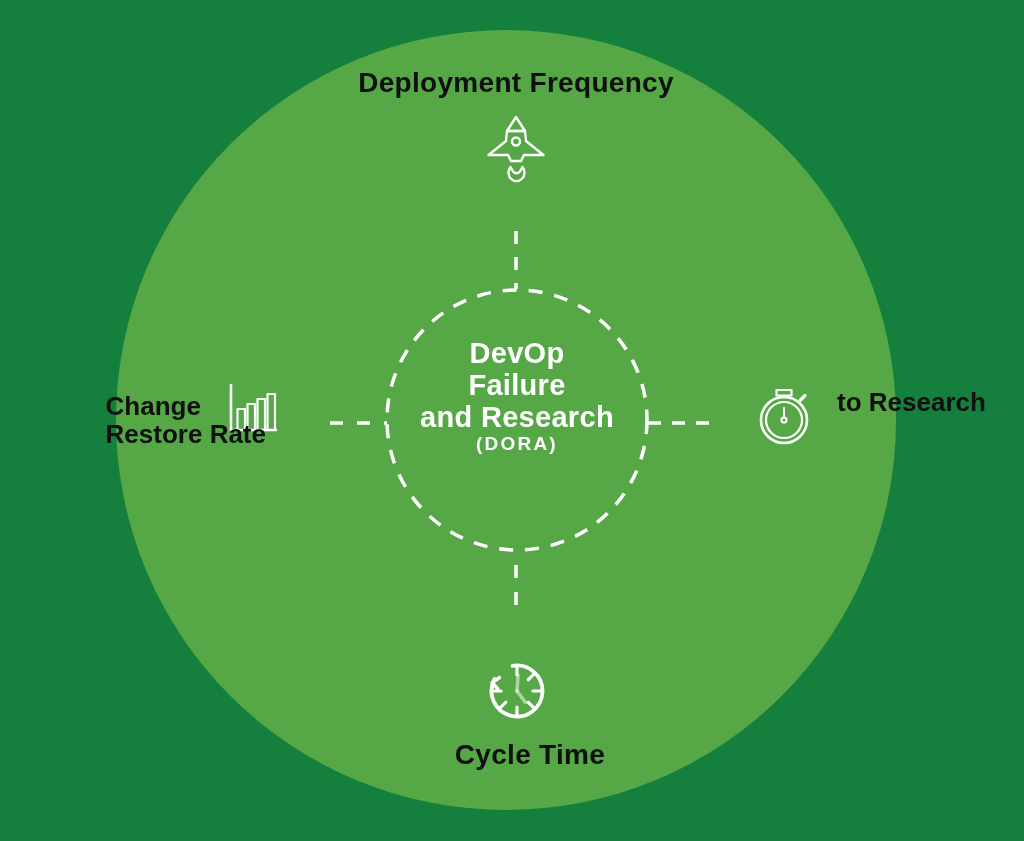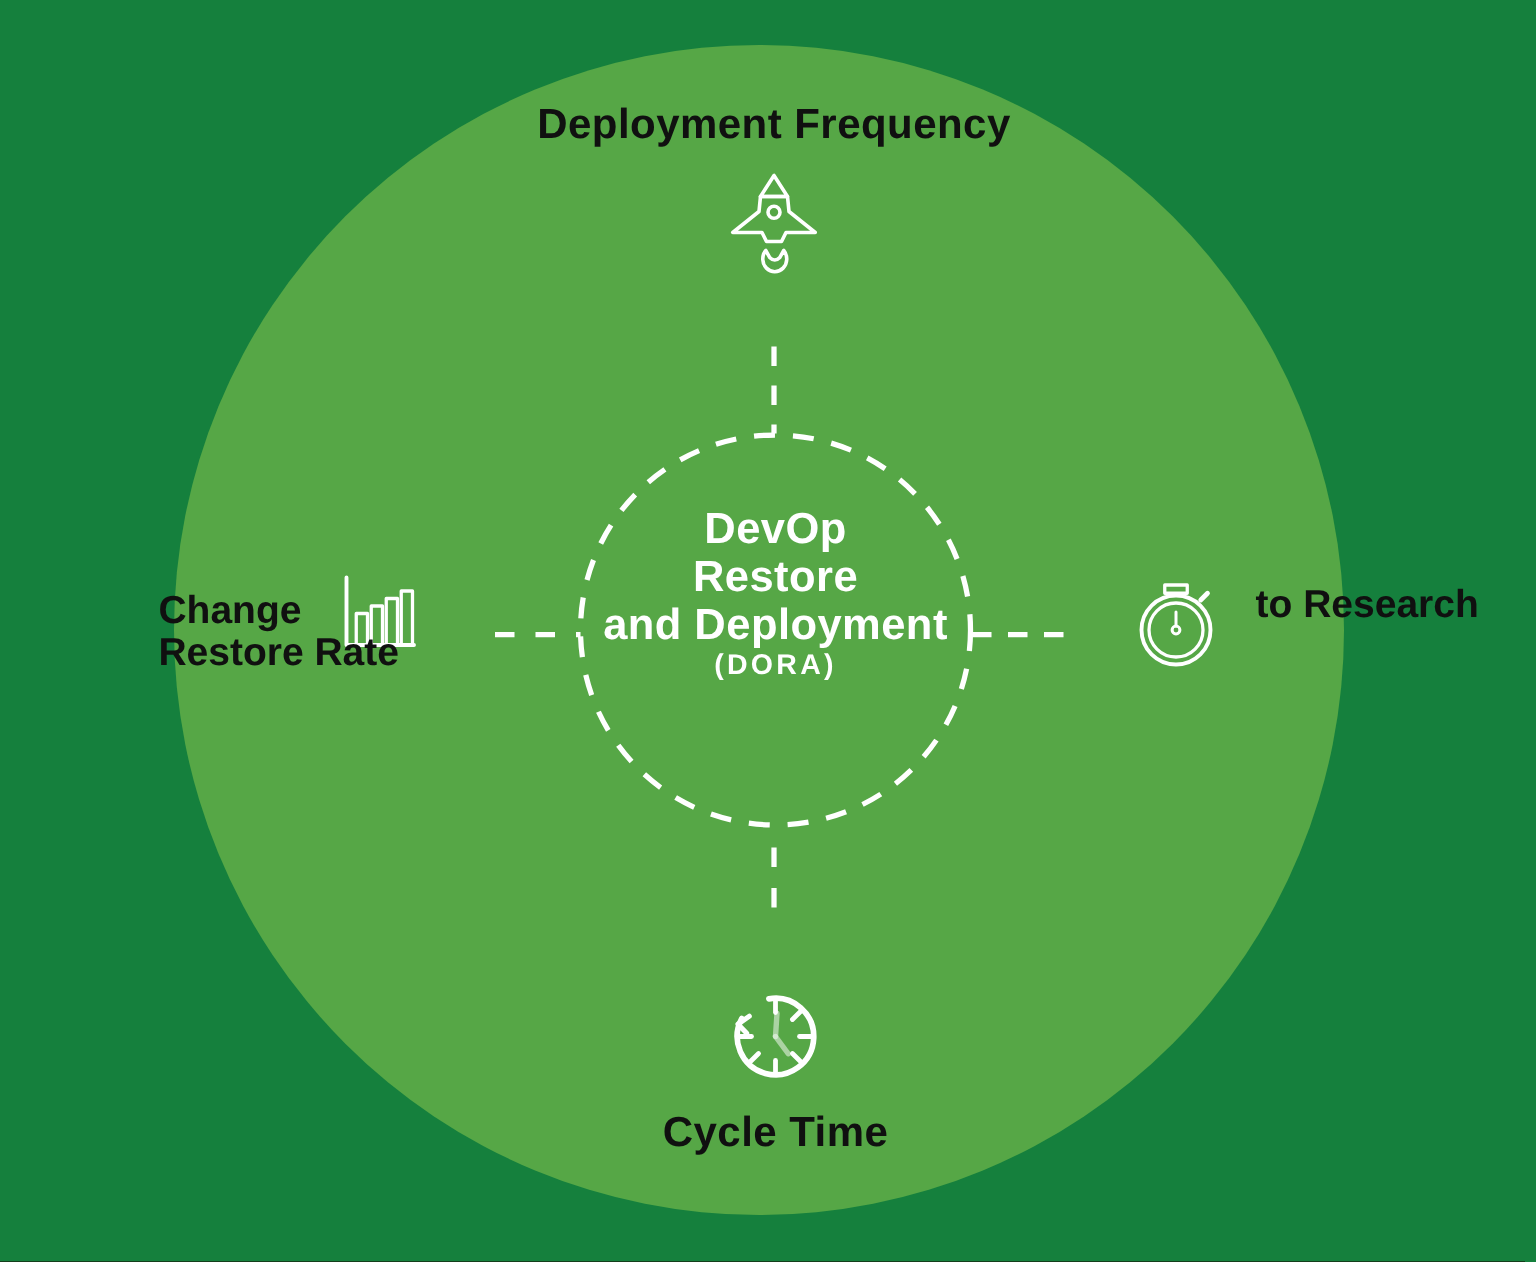--- a/index.html
+++ b/index.html
@@ -4,21 +4,21 @@
 <style>
   html,body{margin:0;padding:0;background:#000;}
   .stage{position:relative;width:1024px;height:841px;background:#15803d;overflow:hidden;
          font-family:"Liberation Sans","DejaVu Sans",sans-serif;padding-left:32px;}
   .big-circle{position:absolute;left:116px;top:30px;width:780px;height:780px;
               border-radius:50%;background:#56a746;}
   .overlay{position:absolute;left:0;top:0;}
   .icon{position:absolute;}
   .label{position:absolute;color:#101010;font-weight:700;}
   .label-top{left:516px;top:67px;transform:translateX(-50%);font-size:28px;white-space:nowrap;letter-spacing:.3px;}
-  .label-bottom{left:517px;top:739px;transform:translateX(-50%);font-size:28px;white-space:nowrap;letter-spacing:.3px;}
+  .label-bottom{left:530px;top:739px;transform:translateX(-50%);font-size:28px;white-space:nowrap;letter-spacing:.3px;}
   .label-left{right:790px;top:392px;text-align:left;font-size:26px;line-height:28px;white-space:nowrap;}
   .label-right{left:837px;top:388px;text-align:left;font-size:26px;line-height:28px;white-space:nowrap;}
   .center-text{position:absolute;left:517px;top:396px;transform:translate(-50%,-50%);
                text-align:center;color:#fff;font-weight:700;}
   .center-text .line{font-size:29px;line-height:32px;letter-spacing:.3px;}
   .center-text .acronym{font-size:19px;letter-spacing:2.2px;}
 </style>
 </head>
 <body>
 
@@ -94,18 +94,18 @@
   </div>
 
   <div class="label label-right">
     <div>to Research</div>
   </div>
 
   <div class="label label-bottom">Cycle Time</div>
 
   <div class="center-text">
     <div class="line">DevOp</div>
-    <div class="line">Restore</div>
-    <div class="line">and Deployment</div>
+    <div class="line">Failure</div>
+    <div class="line">and Research</div>
     <div class="acronym">(DORA)</div>
   </div>
 
 </div>
 
 </body></html>

